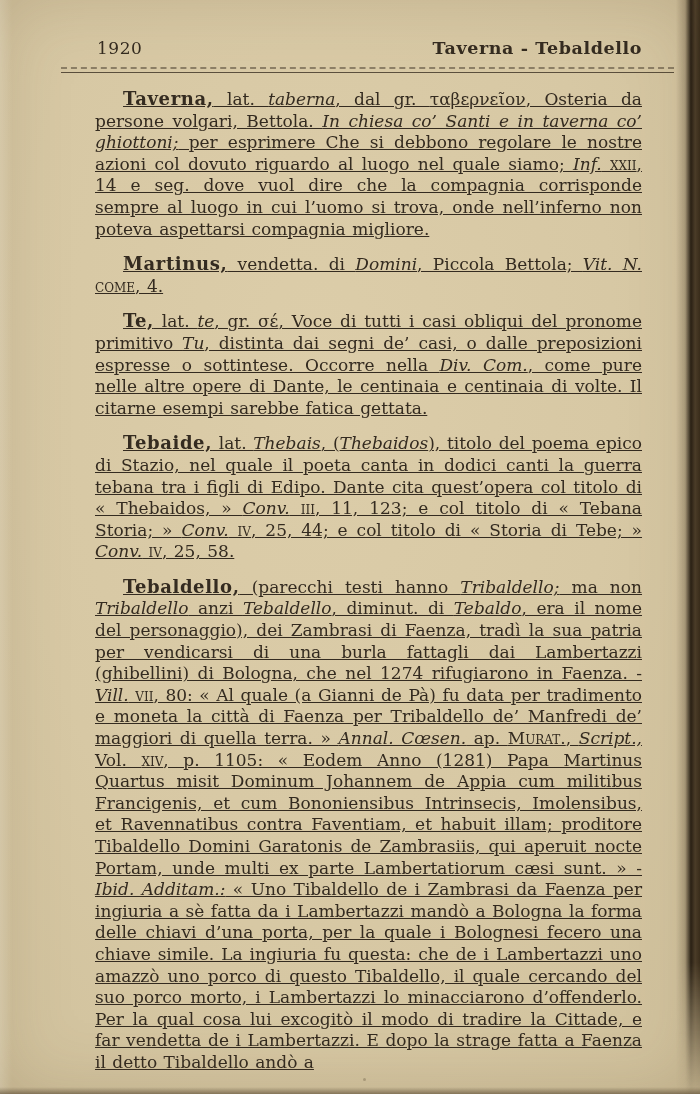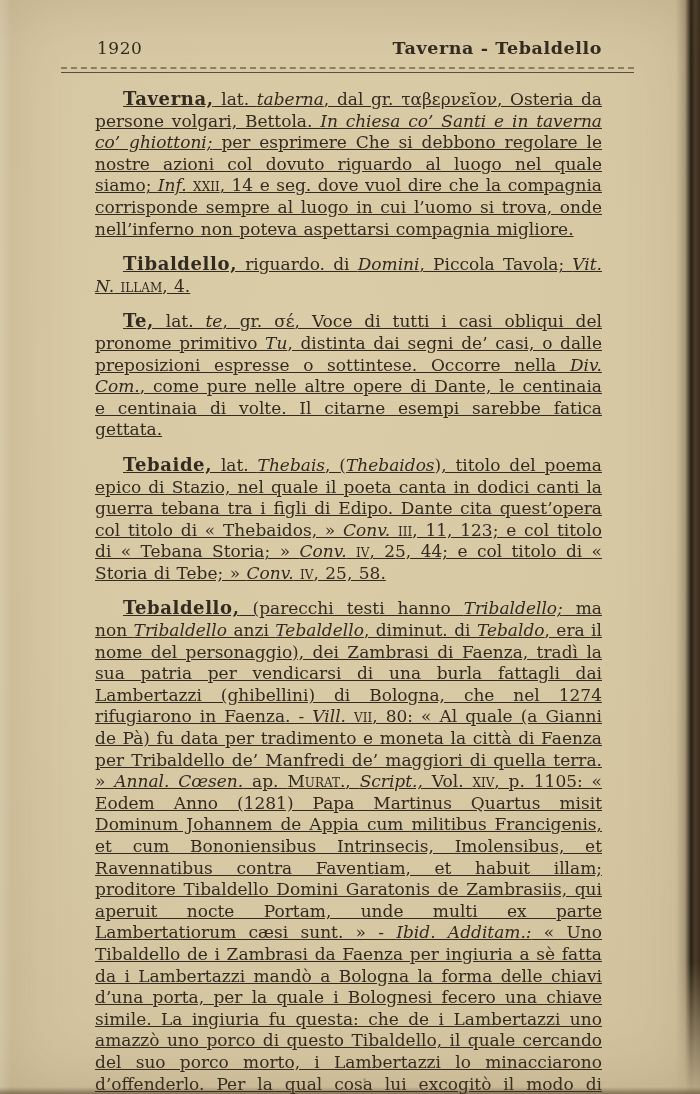--- a/index.html
+++ b/index.html
@@ -3,21 +3,21 @@
 <meta charset="utf-8">
 <style>
   html, body { margin: 0; padding: 0; }
   body {
     width: 700px; height: 1094px; overflow: hidden;
     background: var(--paper, #d7c8a4);
   }
   .page {
     position: relative; width: 700px; height: 1094px;
     box-sizing: border-box;
-    padding: 38px 98px 0 95px;
+    padding: 38px 58px 0 95px;
     background: radial-gradient(ellipse at 45% 35%, #dccda9 0%, #d7c8a4 55%, #cfc09b 100%);
     color: var(--ink, #342b20);
     font-family: "DejaVu Serif", serif;
     font-size: 17px; line-height: 21.6px;
   }
   .running-head { position: relative; height: 22px; }
   .page-number { position: absolute; left: 2px; top: 0; font-size: 17px; letter-spacing: 0.5px; }
   .running-title { display: block; text-align: right; font-weight: 700; font-size: 17.5px; letter-spacing: 0.6px; padding-left: 45px; }
   .header-rule { margin: 7px -32px 0 -34px; }
   .header-rule .r1 { border-top: 2px dashed rgba(48,38,26,0.45); height: 0; }
@@ -58,21 +58,21 @@
   <div class="running-head">
     <span class="page-number">1920</span>
     <span class="running-title">Taverna - Tebaldello</span>
   </div>
   <div class="header-rule">
     <div class="r1"></div>
     <div class="r2"></div>
   </div>
   <main>
     <p class="entry"><span class="run-b">Taverna,</span><span class="run-n"> lat. </span><span class="run-i">taberna</span><span class="run-n">, dal gr. </span><span class="run-n">ταβερνεῖον</span><span class="run-n">, Osteria da persone volgari, Bettola. </span><span class="run-i">In chiesa co’ Santi e in taverna co’ ghiottoni;</span><span class="run-n"> per esprimere Che si debbono regolare le nostre azioni col dovuto riguardo al luogo nel quale siamo; </span><span class="run-i">Inf.</span><span class="run-sc"> xxii</span><span class="run-n">, 14 e seg. dove vuol dire che la compagnia corrisponde sempre al luogo in cui l’uomo si trova, onde nell’inferno non poteva aspettarsi compagnia migliore.</span></p>
-    <p class="entry"><span class="run-b">Tibaldello,</span><span class="run-n"> riguardo. di </span><span class="run-i">Domini</span><span class="run-n">, Piccola Tavola; </span><span class="run-i">Vit. N.</span><span class="run-sc"> illam</span><span class="run-n">, 4.</span></p>
+    <p class="entry"><span class="run-b">Martinus,</span><span class="run-n"> vendetta. di </span><span class="run-i">Domini</span><span class="run-n">, Piccola Bettola; </span><span class="run-i">Vit. N.</span><span class="run-sc"> come</span><span class="run-n">, 4.</span></p>
     <p class="entry"><span class="run-b">Te,</span><span class="run-n"> lat. </span><span class="run-i">te</span><span class="run-n">, gr. </span><span class="run-n">σέ</span><span class="run-n">, Voce di tutti i casi obliqui del pronome primitivo </span><span class="run-i">Tu</span><span class="run-n">, distinta dai segni de’ casi, o dalle preposizioni espresse o sottintese. Occorre nella </span><span class="run-i">Div. Com.</span><span class="run-n">, come pure nelle altre opere di Dante, le centinaia e centinaia di volte. Il citarne esempi sarebbe fatica gettata.</span></p>
     <p class="entry"><span class="run-b">Tebaide,</span><span class="run-n"> lat. </span><span class="run-i">Thebais</span><span class="run-n">, (</span><span class="run-i">Thebaidos</span><span class="run-n">), titolo del poema epico di Stazio, nel quale il poeta canta in dodici canti la guerra tebana tra i figli di Edipo. Dante cita quest’opera col titolo di « Thebaidos, » </span><span class="run-i">Conv.</span><span class="run-sc"> iii</span><span class="run-n">, 11, 123; e col titolo di « Tebana Storia; » </span><span class="run-i">Conv.</span><span class="run-sc"> iv</span><span class="run-n">, 25, 44; e col titolo di « Storia di Tebe; » </span><span class="run-i">Conv.</span><span class="run-sc"> iv</span><span class="run-n">, 25, 58.</span></p>
     <p class="entry"><span class="run-b">Tebaldello,</span><span class="run-n"> (parecchi testi hanno </span><span class="run-i">Tribaldello;</span><span class="run-n"> ma non </span><span class="run-i">Tribaldello</span><span class="run-n"> anzi </span><span class="run-i">Tebaldello</span><span class="run-n">, diminut. di </span><span class="run-i">Tebaldo</span><span class="run-n">, era il nome del personaggio), dei Zambrasi di Faenza, tradì la sua patria per vendicarsi di una burla fattagli dai Lambertazzi (ghibellini) di Bologna, che nel 1274 rifugiarono in Faenza. - </span><span class="run-i">Vill.</span><span class="run-sc"> vii</span><span class="run-n">, 80: « Al quale (a Gianni de Pà) fu data per tradimento e moneta la città di Faenza per Tribaldello de’ Manfredi de’ maggiori di quella terra. » </span><span class="run-i">Annal. Cœsen.</span><span class="run-n"> ap. </span><span class="run-sc">Murat.</span><span class="run-n">, </span><span class="run-i">Script.,</span><span class="run-n"> Vol. </span><span class="run-sc">xiv</span><span class="run-n">, p. 1105: « Eodem Anno (1281) Papa Martinus Quartus misit Dominum Johannem de Appia cum militibus Francigenis, et cum Bononiensibus Intrinsecis, Imolensibus, et Ravennatibus contra Faventiam, et habuit illam; proditore Tibaldello Domini Garatonis de Zambrasiis, qui aperuit nocte Portam, unde multi ex parte Lambertatiorum cæsi sunt. » - </span><span class="run-i">Ibid. Additam.:</span><span class="run-n"> « Uno Tibaldello de i Zambrasi da Faenza per ingiuria a sè fatta da i Lambertazzi mandò a Bologna la forma delle chiavi d’una porta, per la quale i Bolognesi fecero una chiave simile. La ingiuria fu questa: che de i Lambertazzi uno amazzò uno porco di questo Tibaldello, il quale cercando del suo porco morto, i Lambertazzi lo minacciarono d’offenderlo. Per la qual cosa lui excogitò il modo di tradire la Cittade, e far vendetta de i Lambertazzi. E dopo la strage fatta a Faenza il detto Tibaldello andò a</span></p>
   </main>
   <div class="edge-left"></div>
   <div class="edge-right"></div>
   <div class="edge-bottom"></div>
   <div class="speck"></div>
   <div class="vignette"></div>
 </div>

